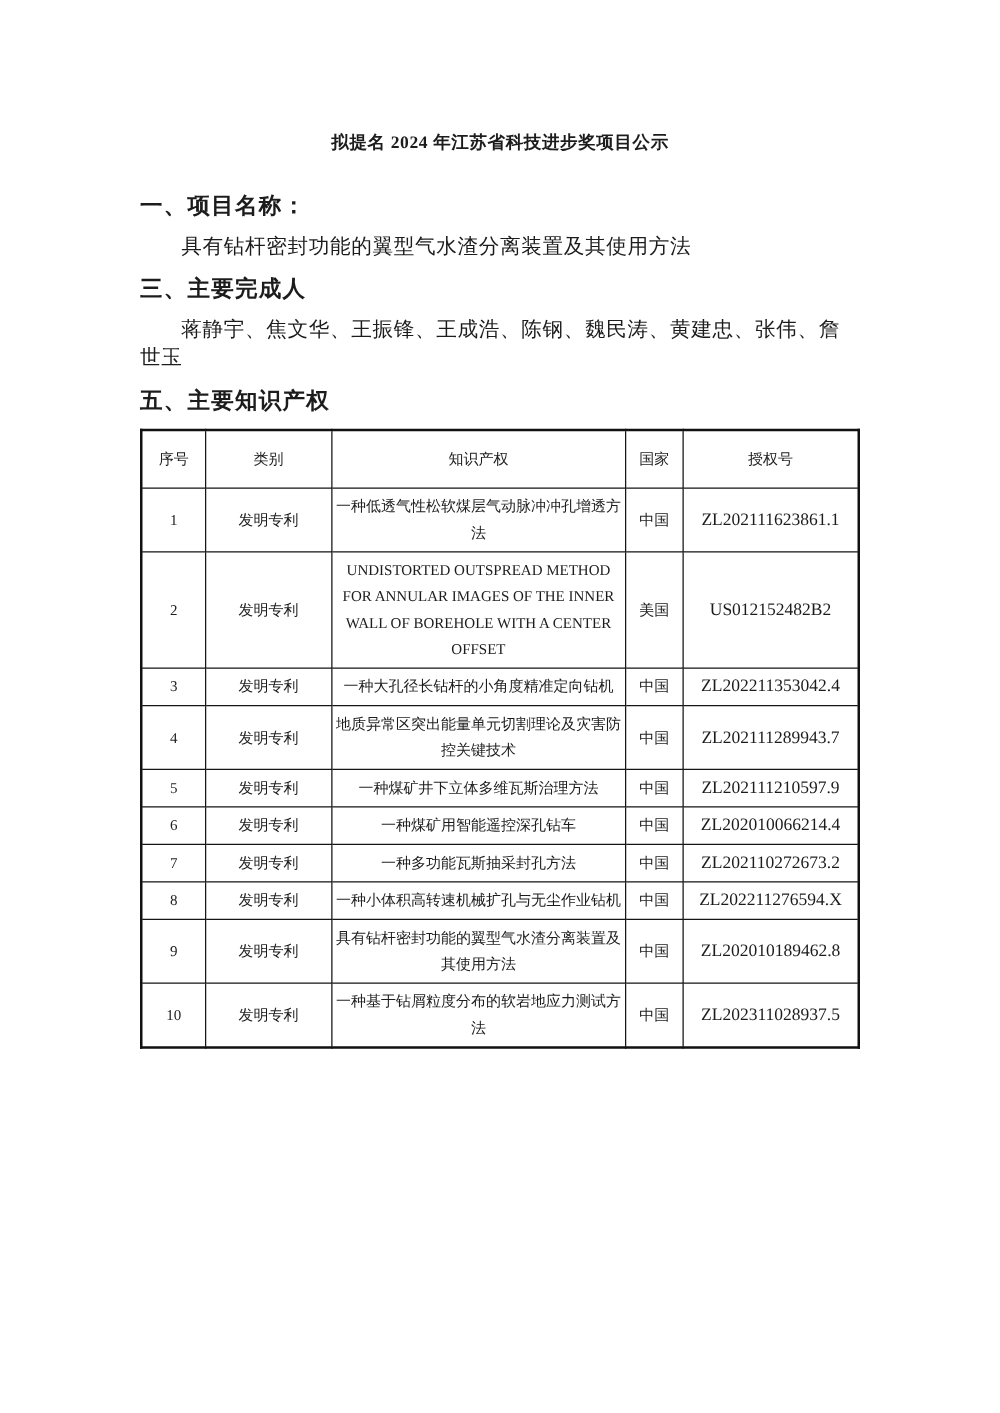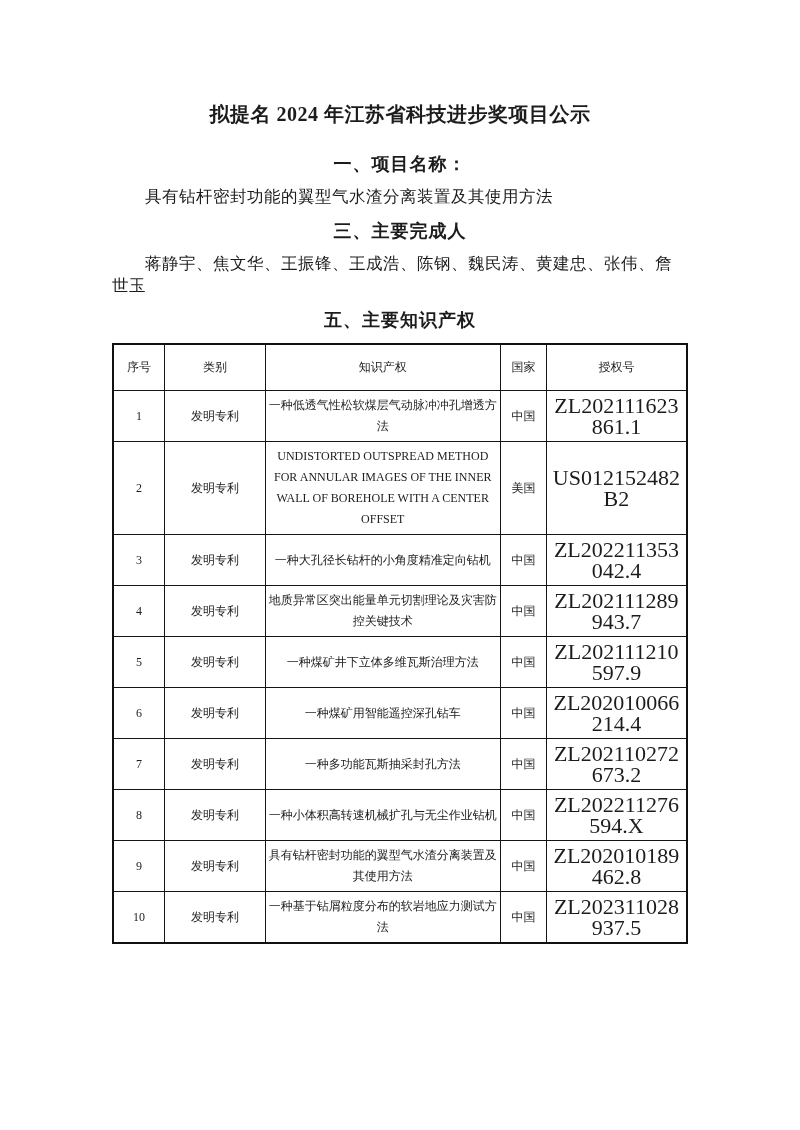--- a/index.html
+++ b/index.html
@@ -9,33 +9,32 @@
     font-family: "Liberation Serif", "DejaVu Serif", serif;
     color: #1c1c1c;
     overflow: hidden;
   }
   .doc {
     width: 800px; height: 1130px;
     padding: 101px 112px 0 112px;
   }
   .doc-title {
     text-align: center;
-    font-size: 20px;
+    font-size: 14px;
     font-weight: bold;
     line-height: 27px;
     letter-spacing: 0.5px;
     margin-bottom: 24px;
   }
   .section-heading {
     font-size: 18px;
     font-weight: bold;
     line-height: 24px;
     margin: 11px 0 10px 0;
     letter-spacing: 1px;
-    text-align: center;
   }
   .body-para {
     font-size: 16.5px;
     line-height: 22px;
     text-indent: 33px;
     letter-spacing: 0.5px;
   }
   .ip-table {
     width: 100%;
     border-collapse: collapse;
@@ -51,21 +50,21 @@
     border: 1.5px solid #151515;
     text-align: center;
     vertical-align: middle;
     font-size: 12px;
     line-height: 21px;
     padding: 4px 3px;
     font-weight: normal;
     word-wrap: break-word;
   }
   .ip-table th { padding: 12px 3px; }
-  .ip-table td.cell-num { font-size: 22px; letter-spacing: 0; margin-left: 33px; }
+  .ip-table td.cell-num { font-size: 14px; letter-spacing: 0; margin-left: 33px; }
   .ip-table { border: 2px solid #111; }
 </style>
 </head>
 <body>
 
 <div class="doc">
 
   <div class="doc-title">拟提名 2024 年江苏省科技进步奖项目公示</div>
 
   <div>

